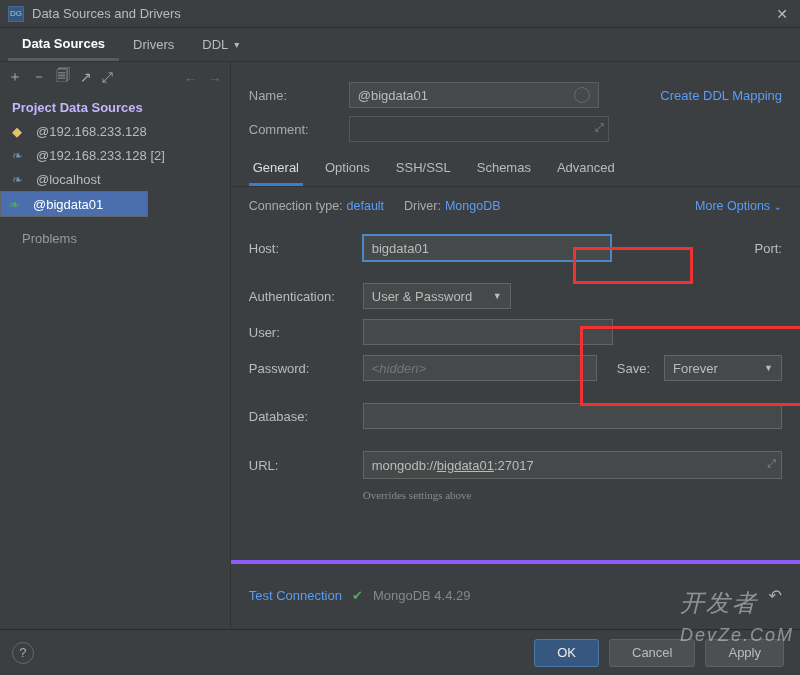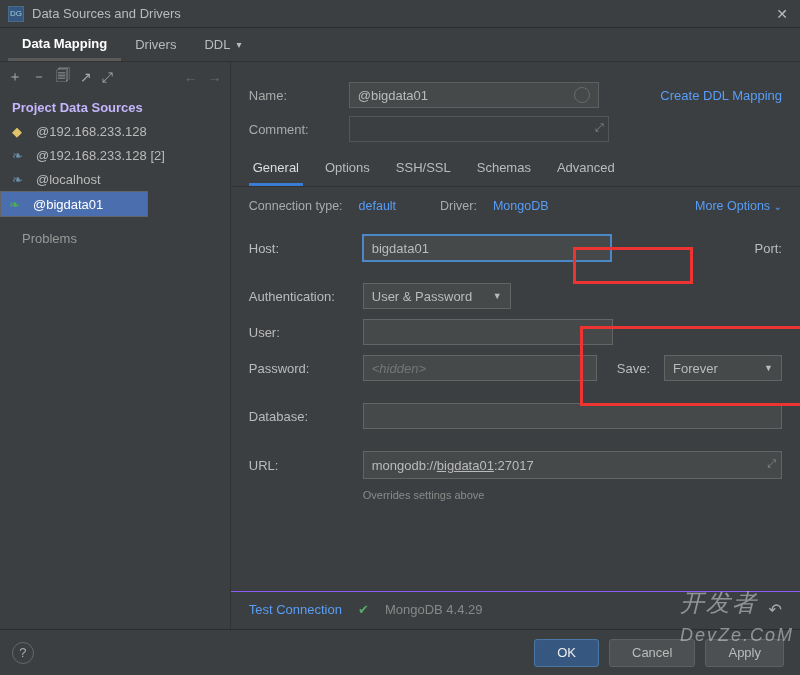--- a/index.html
+++ b/index.html
@@ -30,36 +30,36 @@
   .row { display:flex; align-items:center; padding:4px 18px; gap:14px;}
   .row .lbl { width:86px; color:#aaa;}
   .name-field { width:250px; height:26px; background:#45494a; border:1px solid #5e6060; display:flex; align-items:center; padding:0 8px; color:#bbb;}
   .name-field .clr { margin-left:auto; width:16px; height:16px; border:1px solid #6a6a6a; border-radius:50%;}
   .link { color:#589df6; cursor:pointer;}
   .comment { width:260px; height:26px; background:transparent; border:1px solid #555; color:#aaa; display:flex; align-items:center; position:relative;}
   .comment .exp { position:absolute; right:4px; top:4px; font-size:11px; color:#888;}
   .subtabs { display:flex; gap:18px; padding:14px 18px 0; border-bottom:1px solid #323232;}
   .subtab { padding:0 4px 8px; color:#bbbbbb; cursor:pointer; font-size:13px;}
   .subtab.active { color:#ddd; border-bottom:3px solid #3a7bd5;}
-  .conntype { display:flex; align-items:center; padding:12px 18px; font-size:12.5px; gap:16px;}
+  .conntype { display:flex; align-items:center; padding:12px 18px; font-size:12.5px; gap:4px;}
   .conntype .sp { flex:1;}
   .form { padding:0 18px 0 18px;}
   .frow { display:flex; align-items:center; margin:10px 0; gap:14px;}
   .frow .lbl { width:100px; color:#bbb;}
   input.txt, .txt { height:26px; background:#45494a; border:1px solid #646464; color:#bbb; padding:0 8px; font-size:13px; outline:none;}
   .host-input { width:248px;}
   .port-input { width:113px;}
   .anno-host { position:absolute; border:3px solid #e33; pointer-events:none; left:342px; top:185px; width:120px; height:37px;}
   .anno-up { position:absolute; border:3px solid #e33; pointer-events:none; left:349px; top:264px; width:270px; height:80px;}
   .sel { width:148px; height:26px; background:#45494a; border:1px solid #646464; color:#bbb; padding:0 8px; display:flex; align-items:center; cursor:pointer;}
   .sel .tri { margin-left:auto; font-size:9px;}
   .url-box { flex:1; height:28px; background:#45494a; border:1px solid #646464; color:#bbb; padding:0 8px; display:flex; align-items:center; position:relative;}
   .url-box .exp { position:absolute; right:5px; top:5px; font-size:11px; color:#888;}
-  .hint { font-size:11px; color:#8a8a8a; margin-left:114px; margin-top:2px;}
-  .test-row { position:absolute; bottom:48px; left:0; right:0; border-top:1px solid #8b5cf6; padding:8px 18px; display:flex; align-items:center; gap:16px;}
+  .hint { font-size:11px; color:#8a8a8a; margin-left:114px; margin-top:2px;font-family:Liberation Serif, serif;}
+  .test-row { position:absolute; bottom:48px; left:0; right:0; border-top:4px solid #8b5cf6; padding:22px 18px; display:flex; align-items:center; gap:10px;}
   .check { color:#59a869;}
   .ver { color:#888;}
   .rev { margin-left:auto; font-size:16px; color:#aaa; cursor:pointer;}
   .btnbar { position:absolute; bottom:0; left:-235px; right:0; height:46px; border-top:1px solid #2b2b2b; background:#3c3f41; display:flex; align-items:center; padding:0 16px; gap:10px;}
   .help { width:22px; height:22px; border-radius:50%; border:1px solid #666; display:flex; align-items:center; justify-content:center; color:#aaa; cursor:pointer;}
   .btnbar .sp { flex:1;}
   .btn { height:28px; padding:0 22px; border:1px solid #5e6060; background:#4c5052; color:#bbb; display:flex; align-items:center; cursor:pointer; border-radius:3px; font-size:13px;}
   .btn.primary { background:#365880; border-color:#4a78a4; color:#eee;}
   .wm { position:absolute; right:6px; bottom:28px; font-size:24px; color:rgba(230,230,230,0.5); font-family:"Microsoft YaHei",sans-serif; font-style:italic; letter-spacing:2px; pointer-events:none;}
   .underline { text-decoration: underline; }
@@ -68,21 +68,21 @@
 <body>
 
 <div class="dialog">
   <div class="titlebar">
     <span class="ico">DG</span>
     <span class="title">Data Sources and Drivers</span>
     <span class="close">✕</span>
   </div>
 
   <div class="tabs-top">
-    <div class="tab-top active">Data Mapping</div>
+    <div class="tab-top active">Data Sources</div>
     <div class="tab-top">Drivers</div>
     <div class="tab-top">
       <span>DDL</span>
       <span class="chev">▾</span>
     </div>
   </div>
 
   <div class="body">
     <div class="sidebar">
       <div class="side-toolbar">

